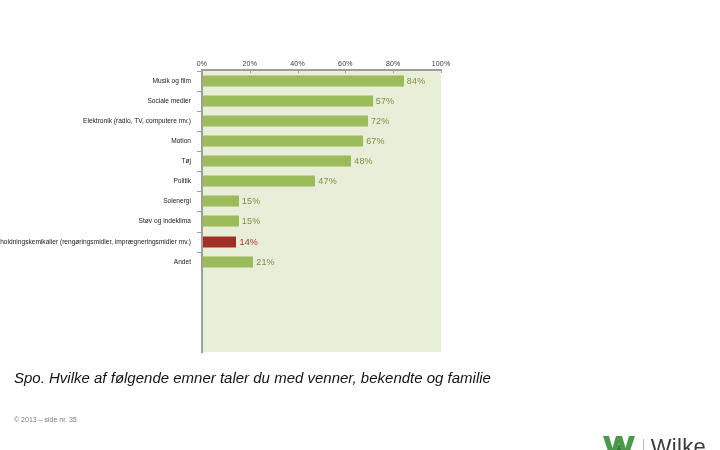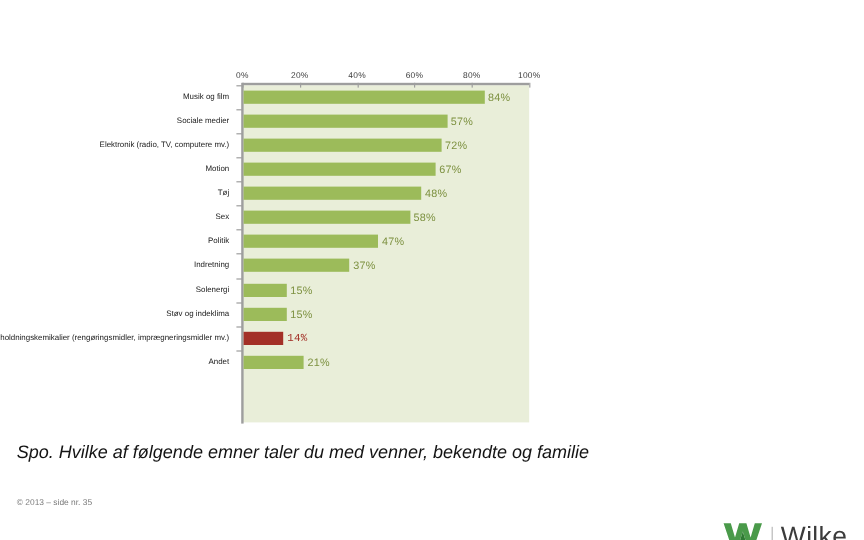--- a/index.html
+++ b/index.html
@@ -48,21 +48,21 @@
   .bar{
     position:absolute;left:0;top:0;height:11px;
     background:#9cbb5a;
   }
   .bar.alt{background:#a33027;}
   .val{
     position:absolute;top:50%;transform:translateY(-50%);
     font-size:9px;color:#7d9140;white-space:nowrap;
     letter-spacing:.2px;
   }
-  .val.alt{color:#a33027;font-family:Liberation Mono, monospace;}
+  .val.alt{color:#a33027;}
 
   
   .caption{
     position:absolute;left:14px;top:370px;width:600px;
     font-size:15px;font-style:italic;color:#141414;line-height:15px;
   }
   .caption .l2{display:block;}
 
   
   .footer-note{
@@ -139,42 +139,26 @@
         </div>
         <div class="row">
           <div class="cat">Tøj</div>
           <div class="tickmark"></div>
           <div class="bar-wrap">
             <div class="bar" style="width: 148.18px;"></div>
           </div>
           <div class="val" style="left: 354.18px;">48%</div>
         </div>
         <div class="row">
-          <div class="cat">Sex</div>
-          <div class="tickmark"></div>
-          <div class="bar-wrap">
-            <div class="bar" style="width: 138.62px;"></div>
-          </div>
-          <div class="val" style="left: 344.62px;">58%</div>
-        </div>
-        <div class="row">
           <div class="cat">Politik</div>
           <div class="tickmark"></div>
           <div class="bar-wrap">
             <div class="bar" style="width: 112.33px;"></div>
           </div>
           <div class="val" style="left: 318.33px;">47%</div>
-        </div>
-        <div class="row">
-          <div class="cat">Indretning</div>
-          <div class="tickmark"></div>
-          <div class="bar-wrap">
-            <div class="bar" style="width: 88.43px;"></div>
-          </div>
-          <div class="val" style="left: 294.43px;">37%</div>
         </div>
         <div class="row">
           <div class="cat">Solenergi</div>
           <div class="tickmark"></div>
           <div class="bar-wrap">
             <div class="bar" style="width: 35.85px;"></div>
           </div>
           <div class="val" style="left: 241.85px;">15%</div>
         </div>
         <div class="row">

